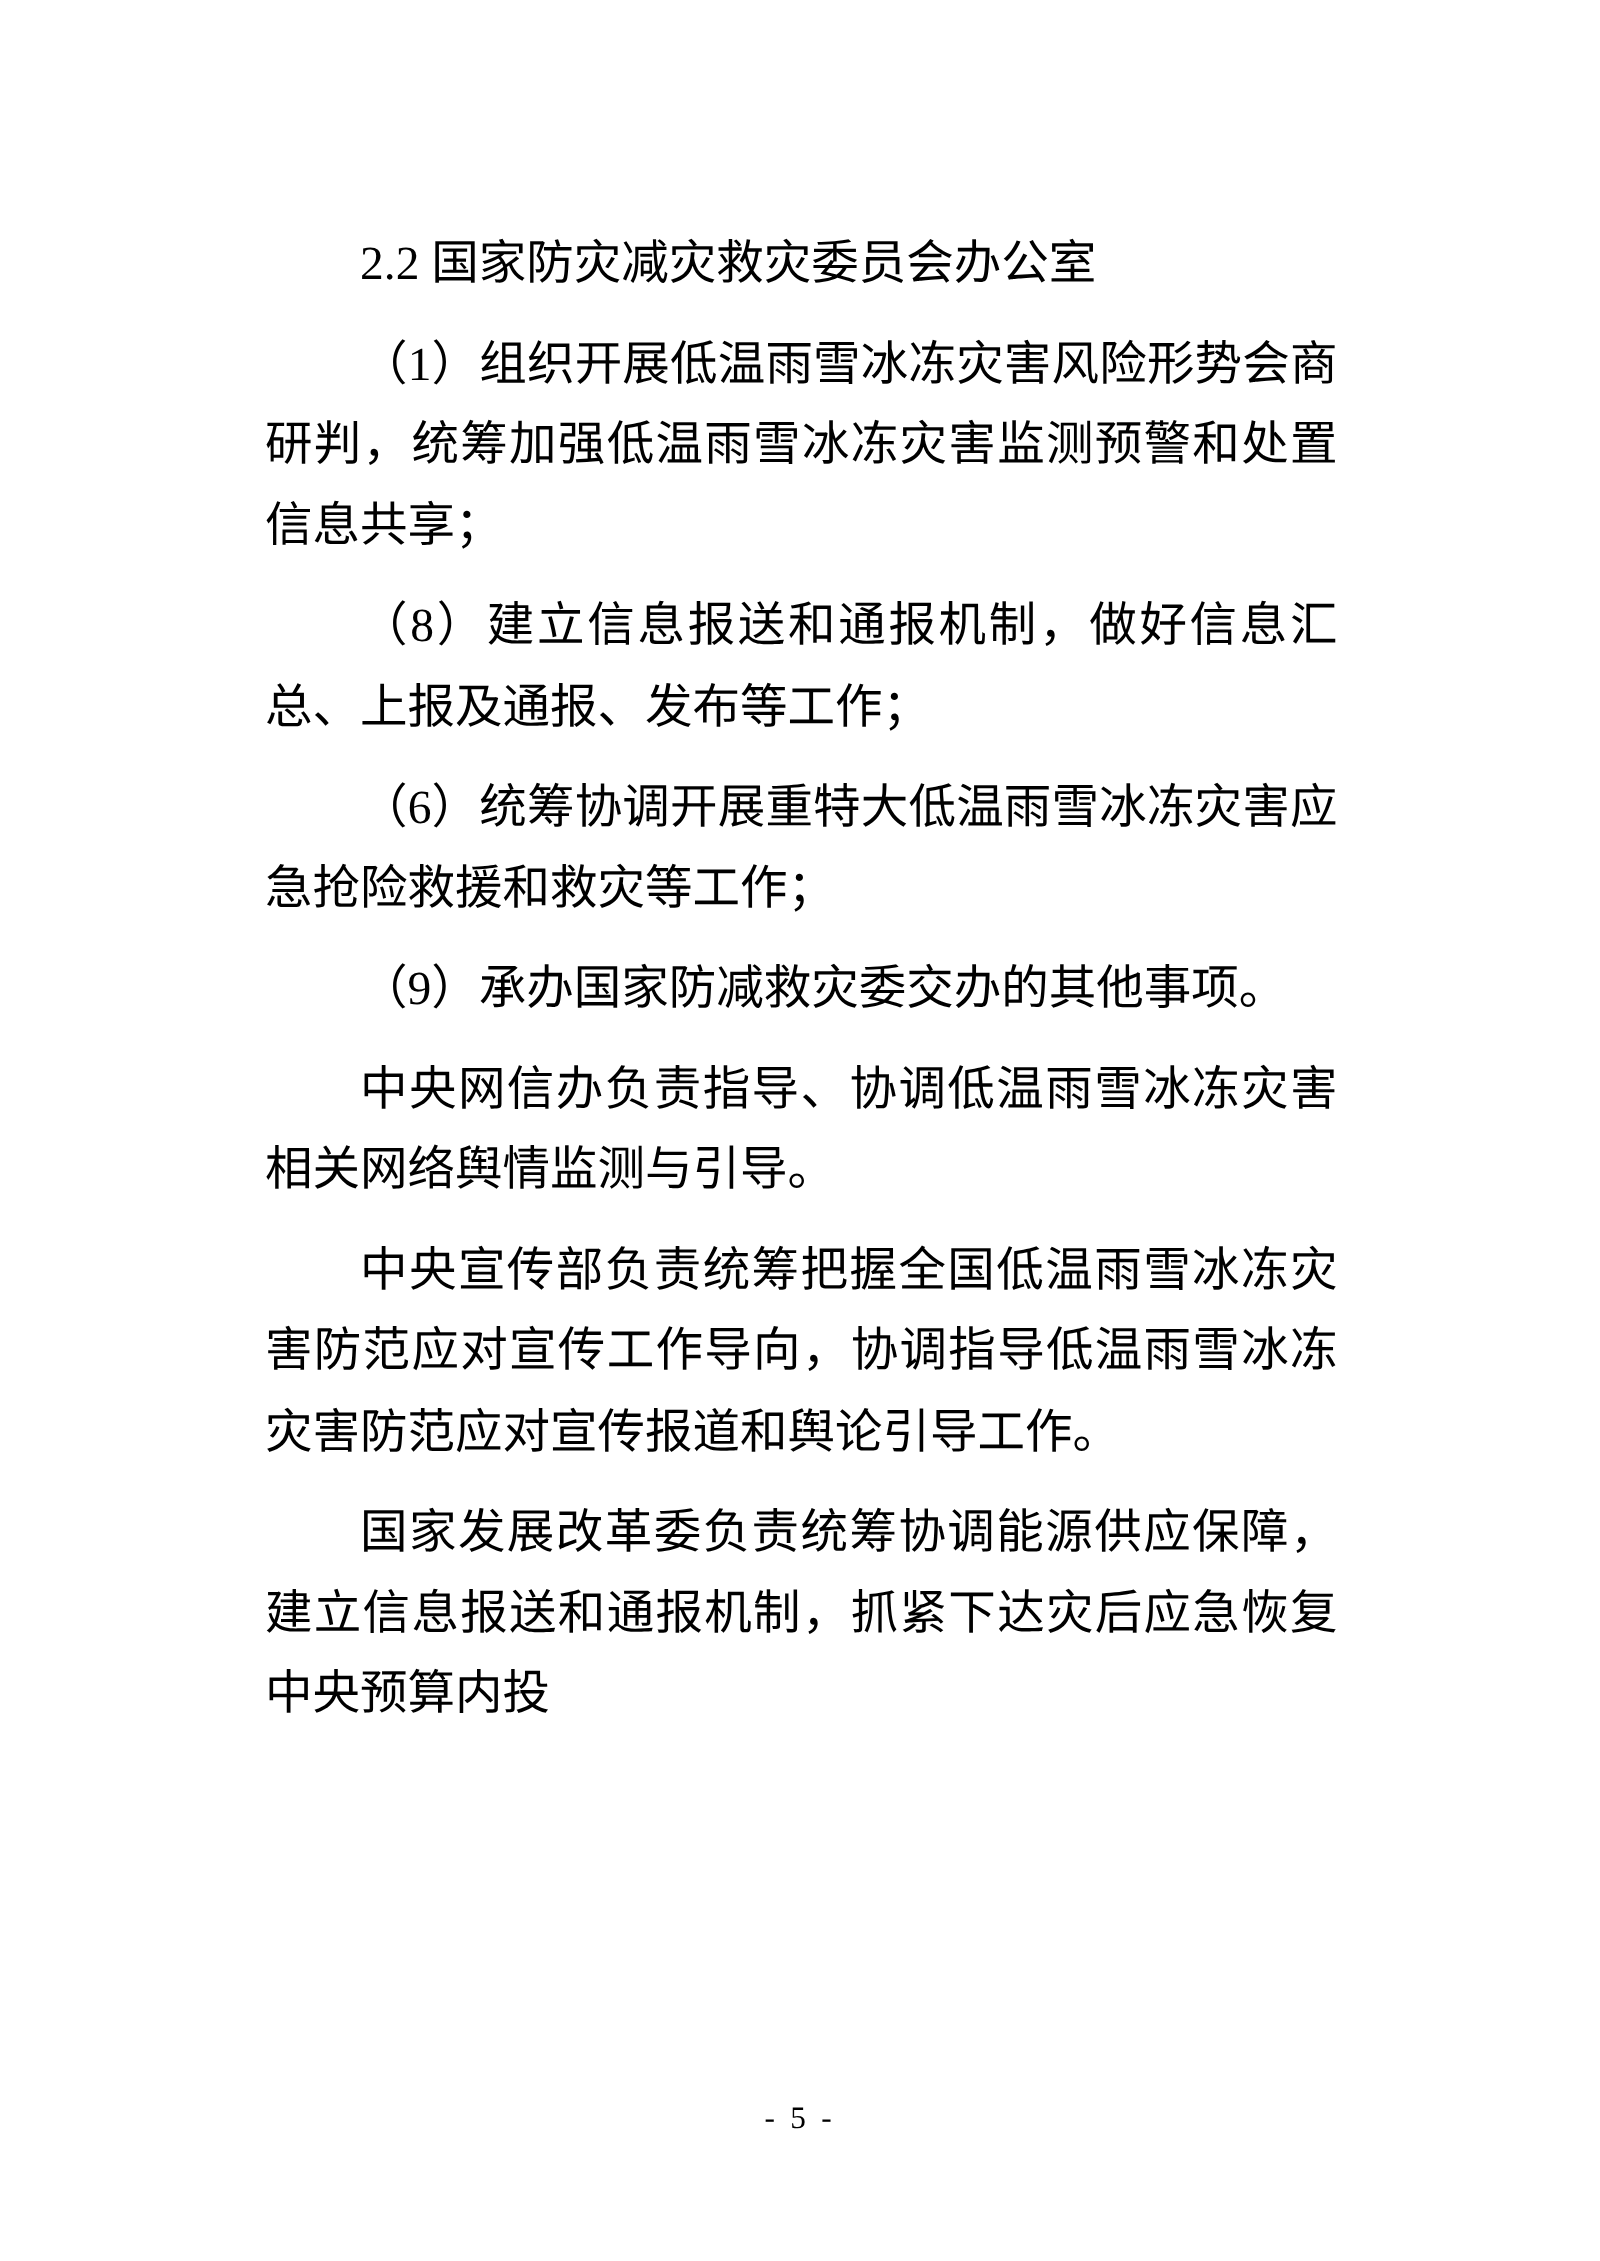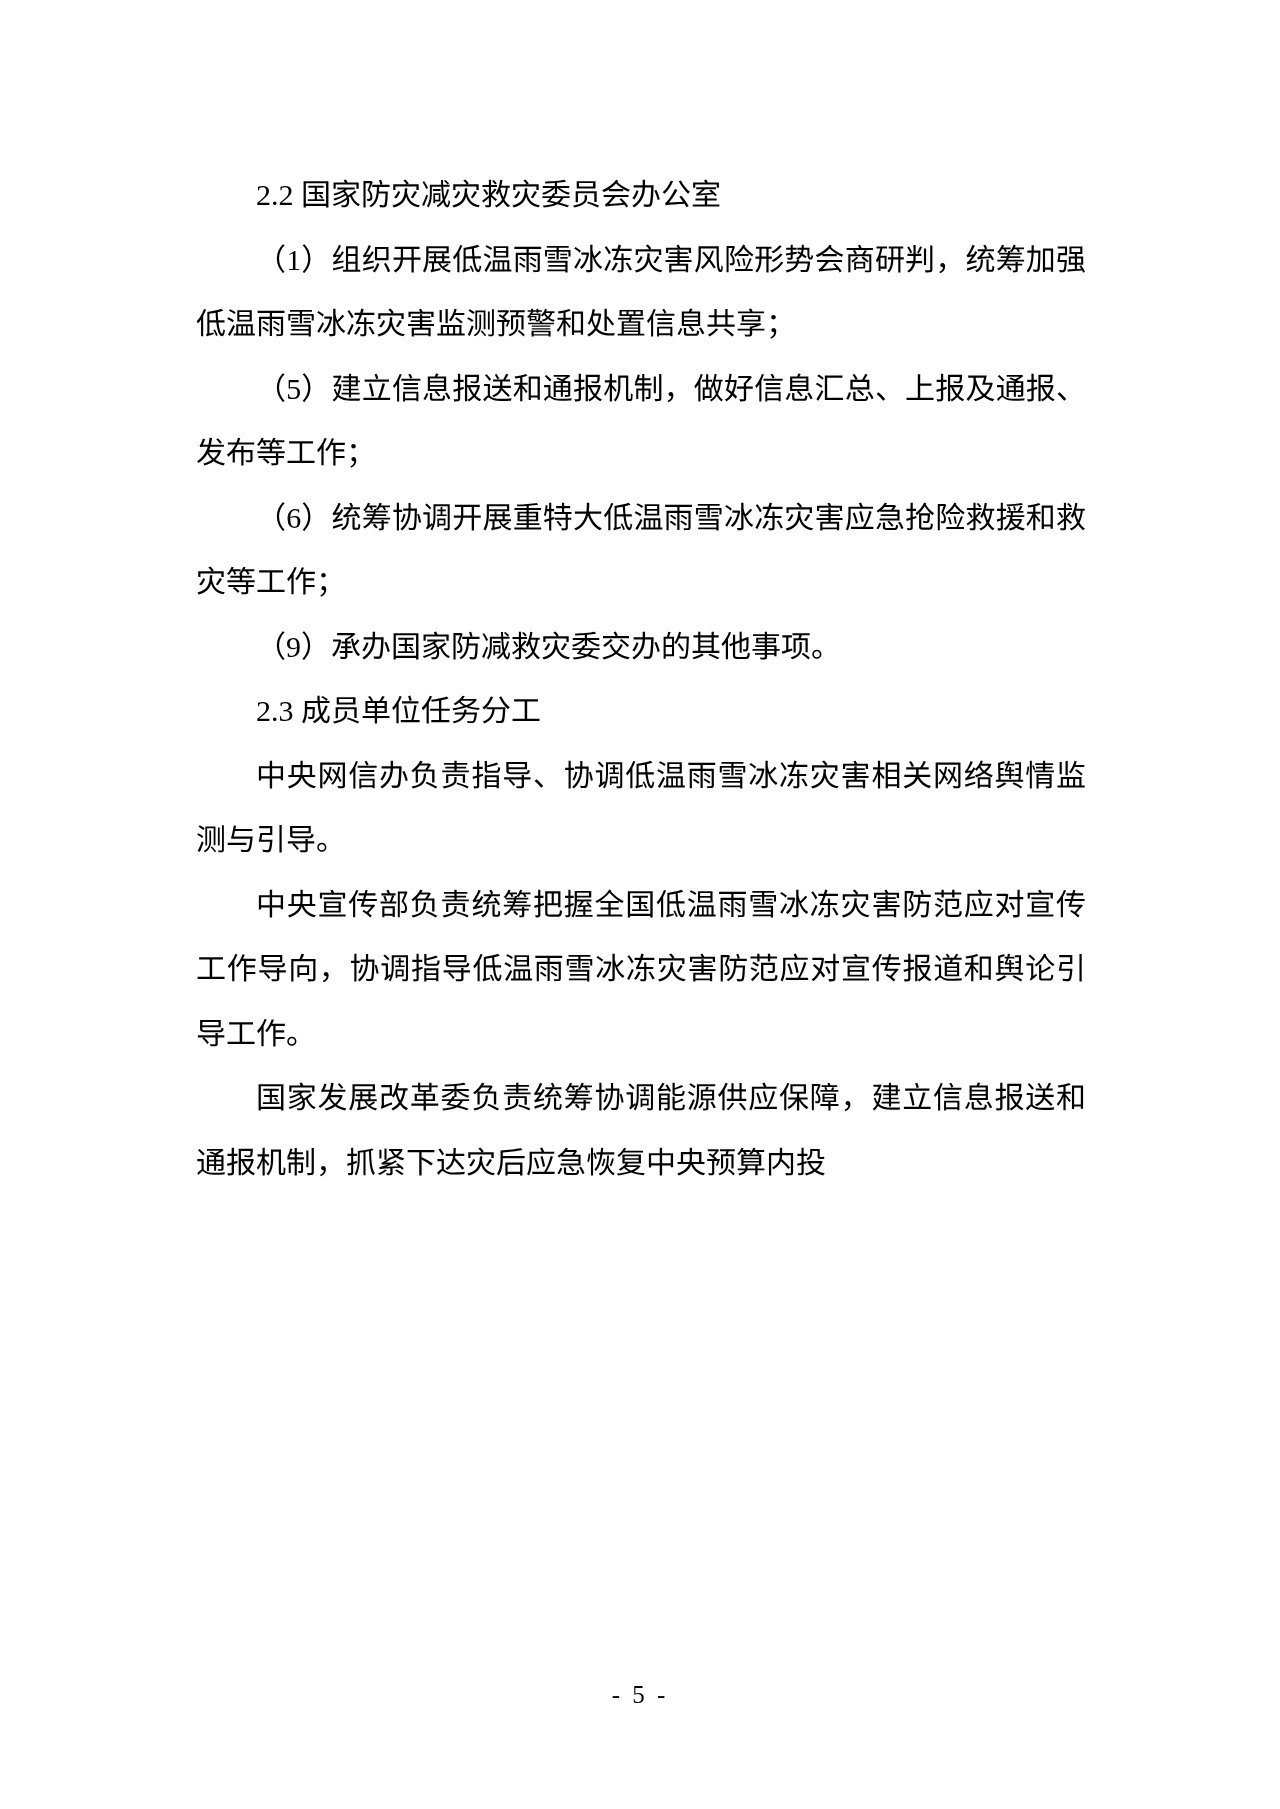--- a/index.html
+++ b/index.html
@@ -16,23 +16,23 @@
     font-family: "Liberation Serif", "DejaVu Serif", serif;
     color: #000000;
   }
   .content {
     position: absolute;
     left: 196px;
     top: 163px;
     width: 890px;
   }
   .line {
-    margin: 0;
+    margin: 16px;
     padding: 0;
-    font-size: 30px;
+    font-size: 38px;
     line-height: 64.5px;
     color: #000000;
     text-align: justify;
     text-justify: inter-character;
     text-indent: 2em;
     font-kerning: none;
   }
   .footer {
     position: absolute;
     left: 0;
@@ -45,22 +45,21 @@
     color: #000000;
   }
 </style>
 </head>
 <body>
 
 <div class="page">
   <main class="content">
     <p class="line">2.2 国家防灾减灾救灾委员会办公室</p>
     <p class="line">（1）组织开展低温雨雪冰冻灾害风险形势会商研判，统筹加强低温雨雪冰冻灾害监测预警和处置信息共享；</p>
-    <p class="line">（5）建立信息报送和通报机制，做好信息汇总、上报及通报、发布等工作；</p>
+    <p class="line">（8）建立信息报送和通报机制，做好信息汇总、上报及通报、发布等工作；</p>
     <p class="line">（6）统筹协调开展重特大低温雨雪冰冻灾害应急抢险救援和救灾等工作；</p>
     <p class="line">（9）承办国家防减救灾委交办的其他事项。</p>
-    <p class="line">2.3 成员单位任务分工</p>
     <p class="line">中央网信办负责指导、协调低温雨雪冰冻灾害相关网络舆情监测与引导。</p>
     <p class="line">中央宣传部负责统筹把握全国低温雨雪冰冻灾害防范应对宣传工作导向，协调指导低温雨雪冰冻灾害防范应对宣传报道和舆论引导工作。</p>
     <p class="line">国家发展改革委负责统筹协调能源供应保障，建立信息报送和通报机制，抓紧下达灾后应急恢复中央预算内投</p>
   </main>
   <div class="footer">- 5 -</div>
 </div>
 
 </body></html>

